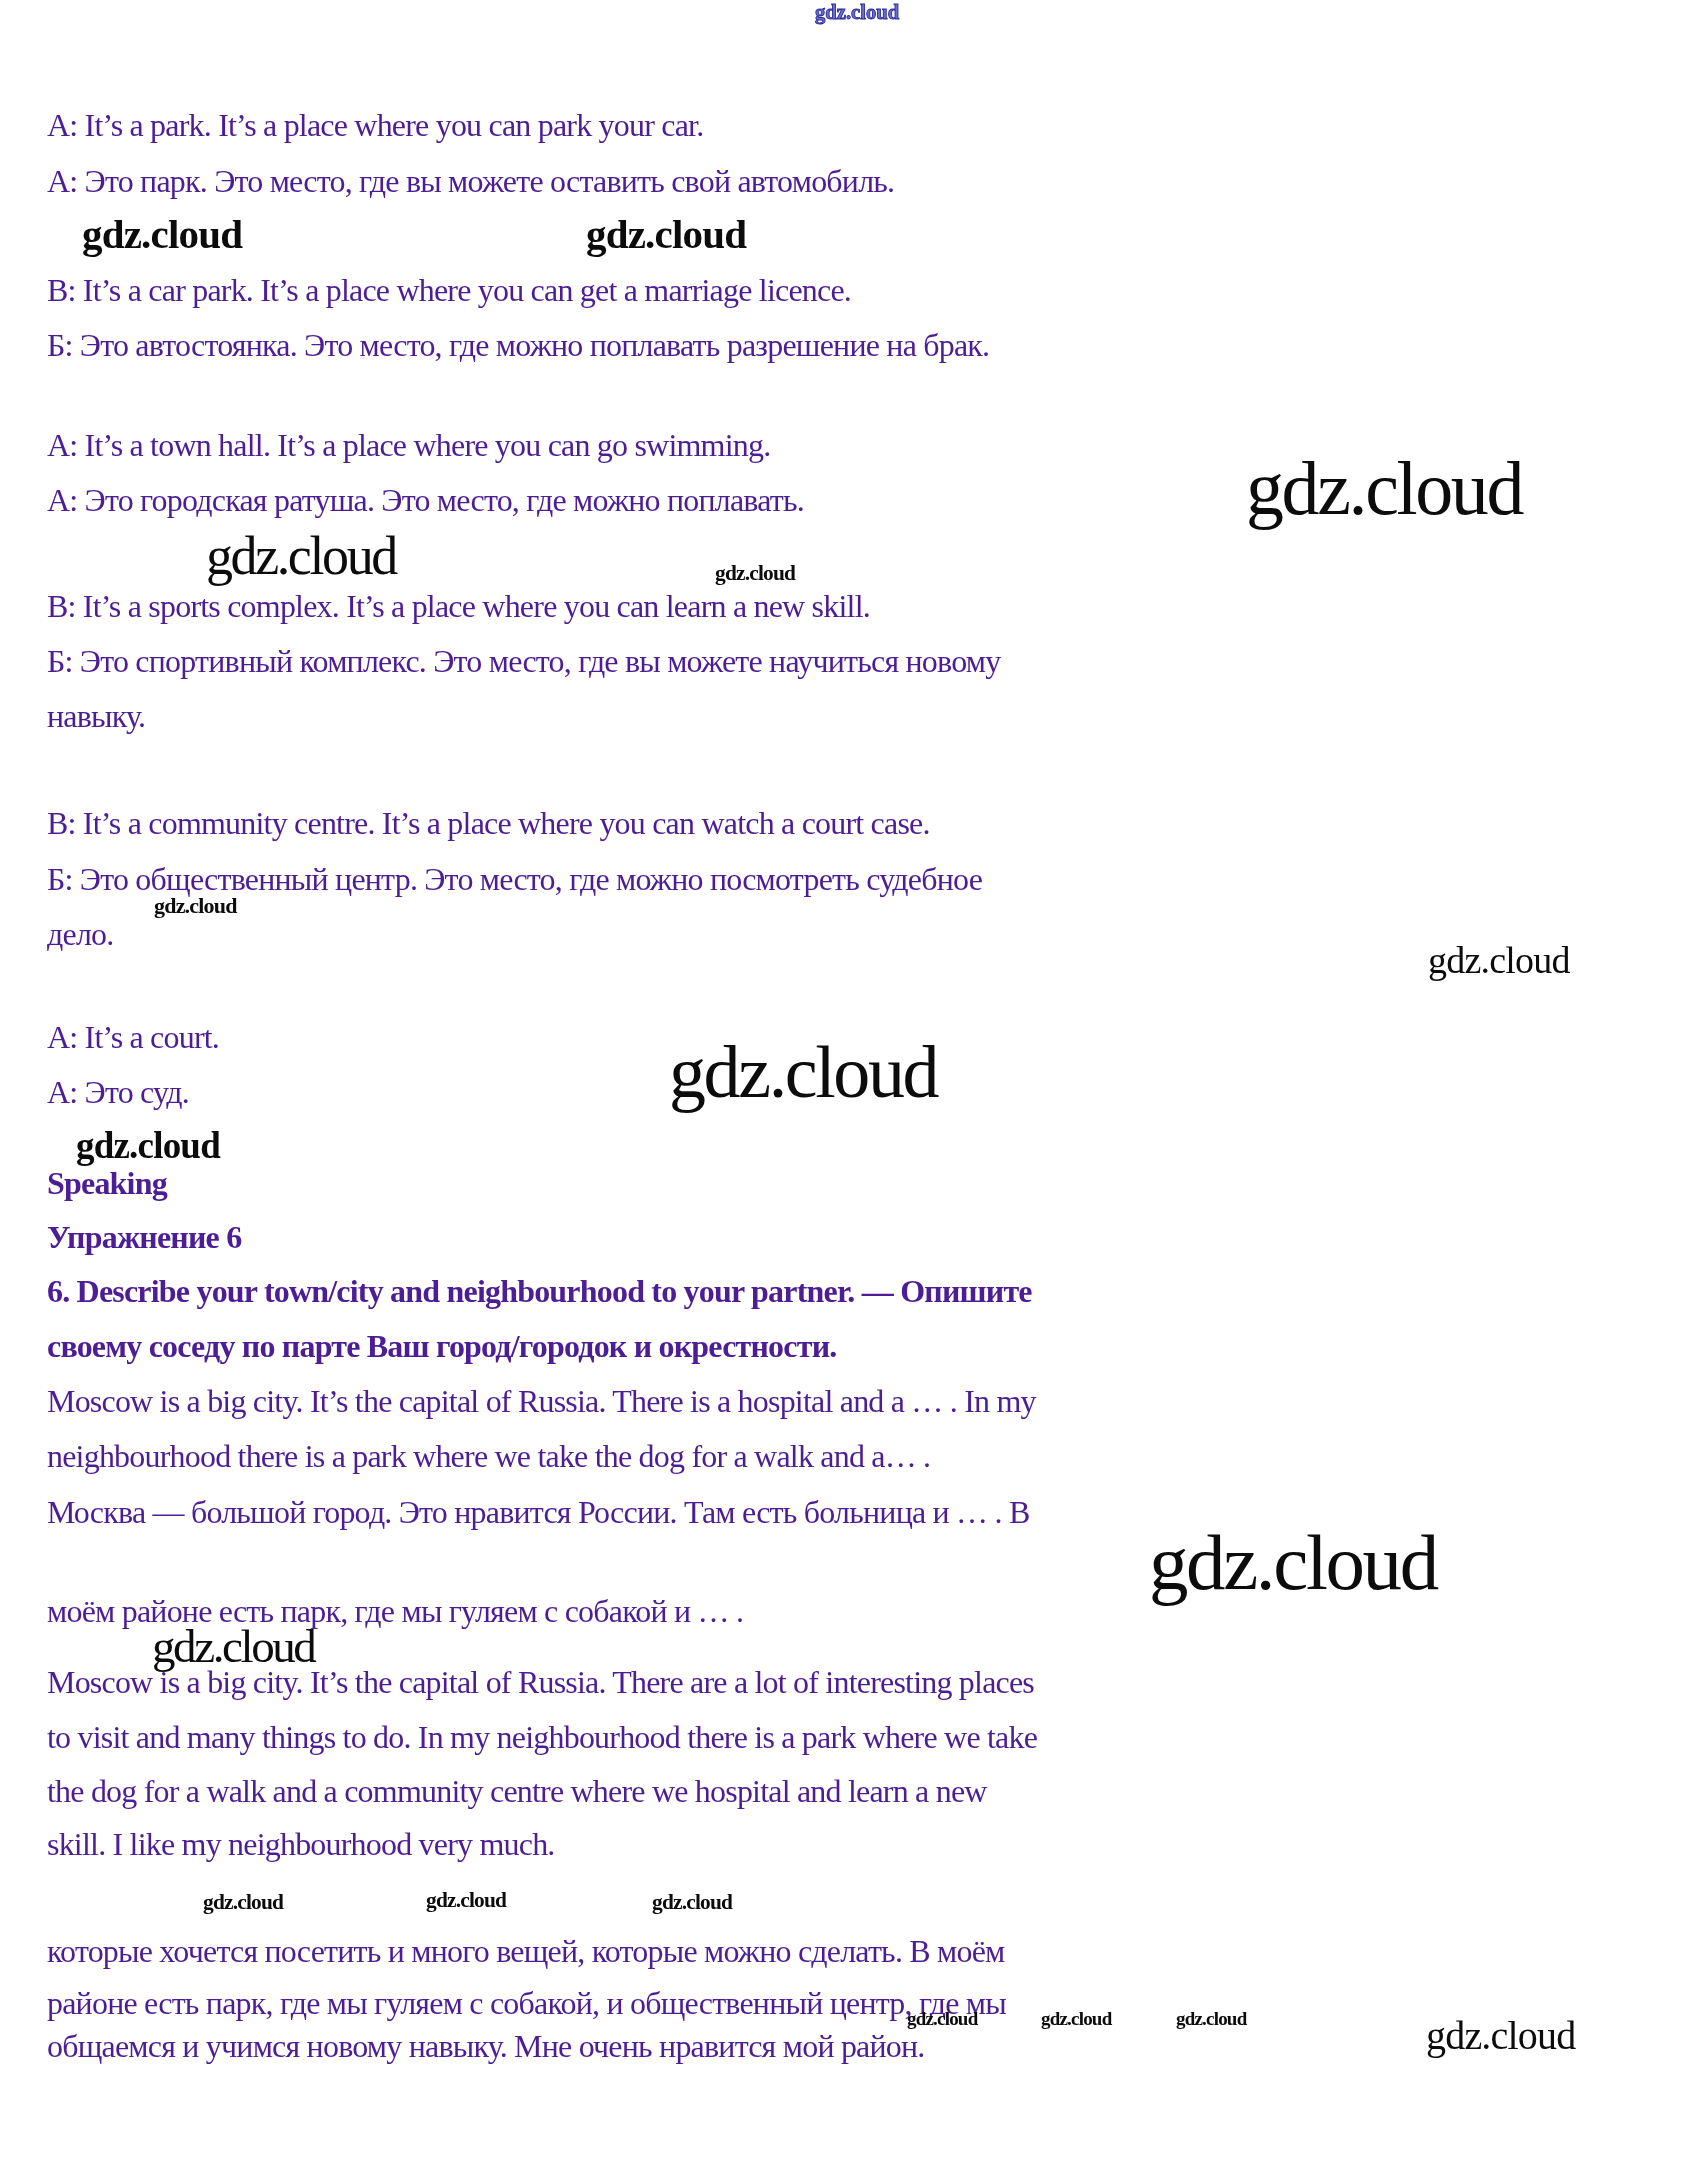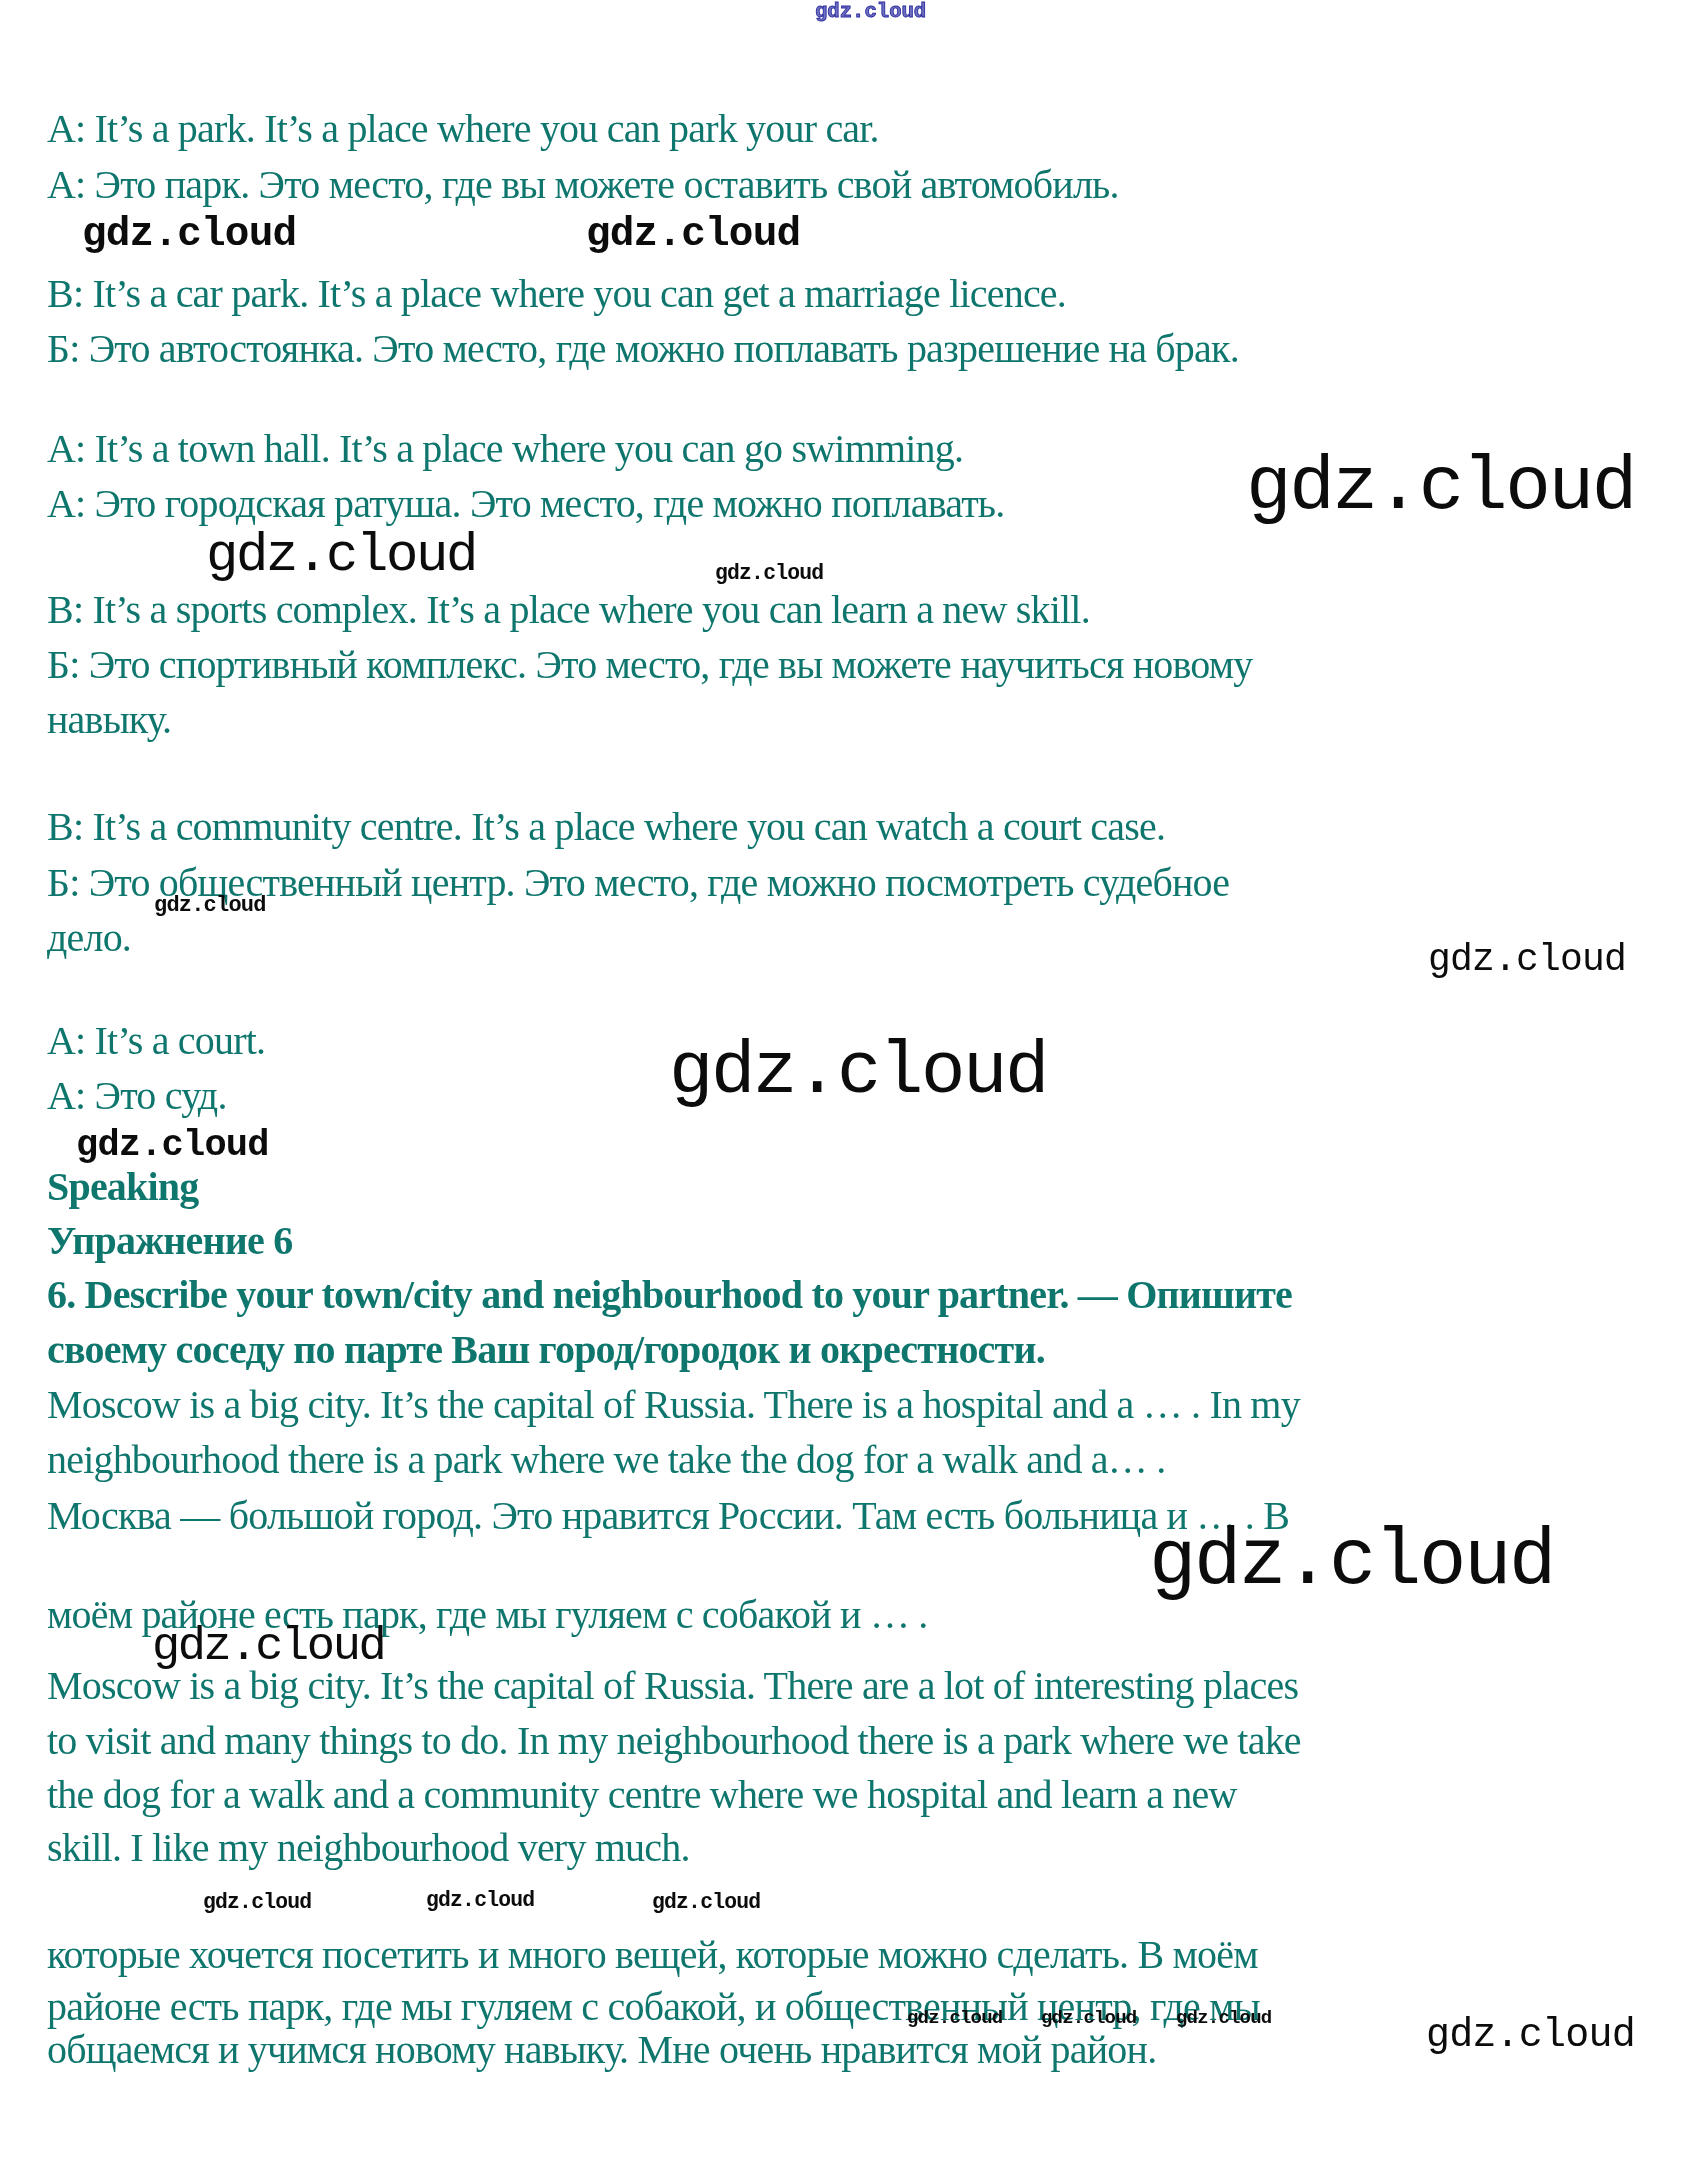--- a/index.html
+++ b/index.html
@@ -13,32 +13,32 @@
     height: 2172px;
     background: #ffffff;
     overflow: hidden;
     font-family: "Liberation Serif", serif;
   }
   .text-line {
     position: absolute;
     left: 47px;
     white-space: nowrap;
     font-family: "Liberation Serif", serif;
-    font-size: 40px;
+    font-size: 32px;
     line-height: 1;
-    color: #0f766e;
+    color: #4c1d95;
     letter-spacing: -0.8px;
   }
   .text-line.bold {
     font-weight: bold;
   }
   .watermark {
     position: absolute;
     white-space: nowrap;
-    font-family: Liberation Mono, monospace;
+    font-family: Liberation Serif, serif;
     line-height: 1;
     color: #0c0c0c;
     letter-spacing: -0.8px;
   }
   .watermark.giant {
     letter-spacing: -2.4px;
   }
   .watermark.outline-blue {
     color: #7070c0;
     -webkit-text-stroke: 0.9px #2a2aa0;

